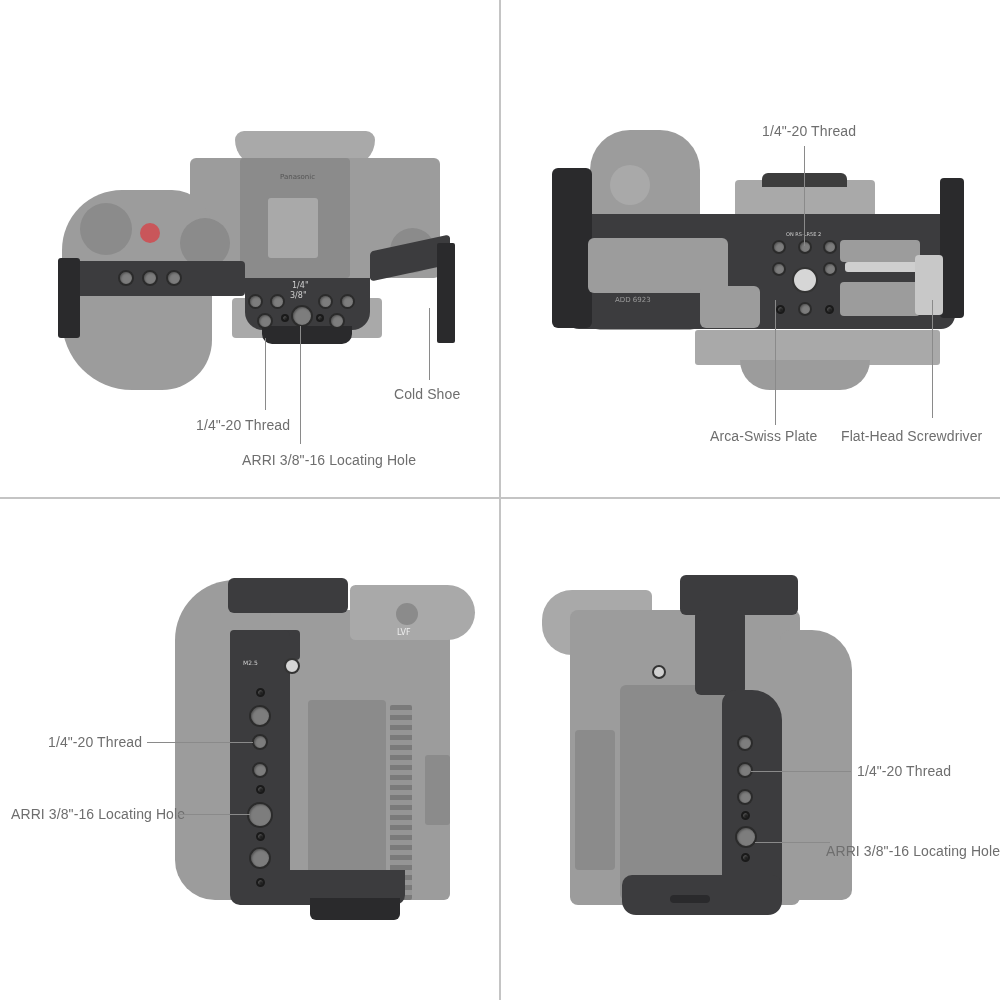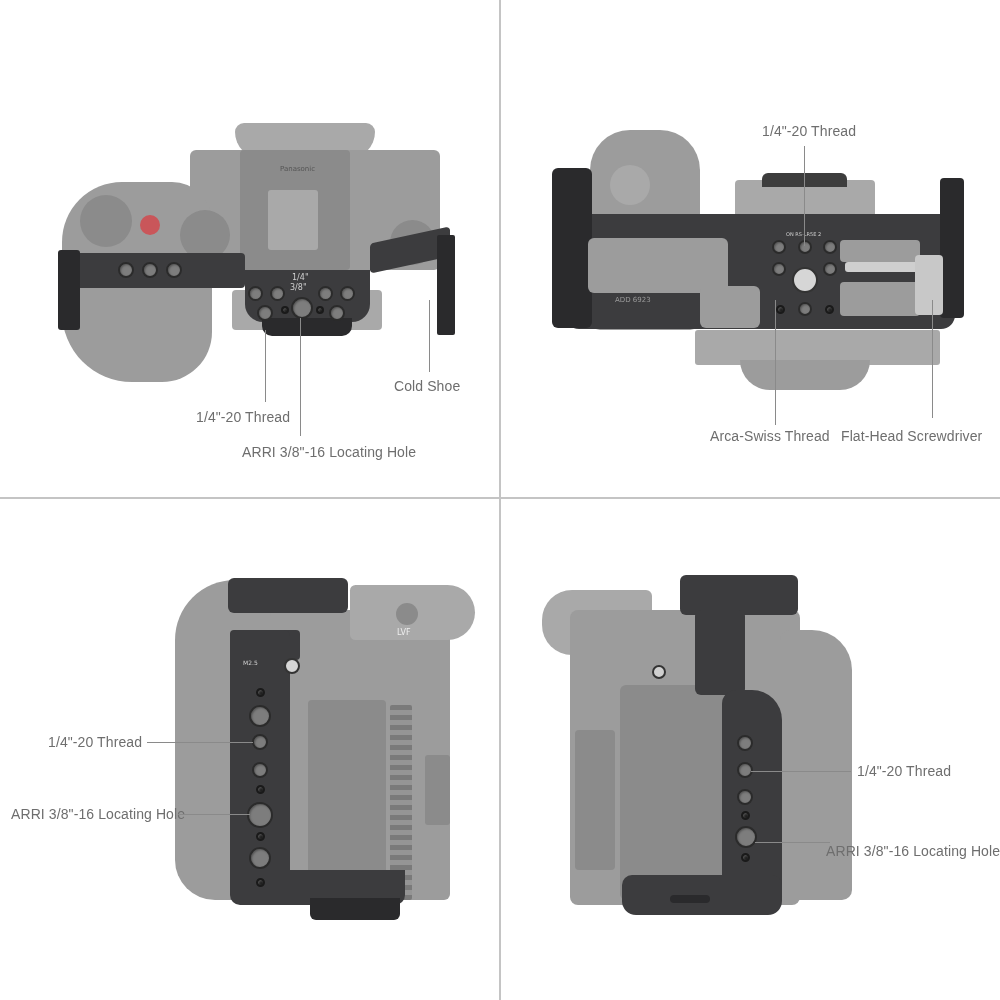--- a/index.html
+++ b/index.html
@@ -3,21 +3,21 @@
 <meta charset="utf-8">
 <style>
   * { box-sizing: border-box; margin: 0; padding: 0; }
   html, body { width: 1000px; height: 1000px; background: #ffffff; overflow: hidden; }
   body { position: relative; font-family: "Liberation Sans", "DejaVu Sans", sans-serif; color: #6b6b6b; }
 
   .divider-v { position: absolute; left: 499px; top: 0; width: 2px; height: 1000px; background: #c4c4c4; }
   .divider-h { position: absolute; left: 0; top: 497px; width: 1000px; height: 2px; background: #c4c4c4; }
 
   .panel { position: absolute; width: 500px; height: 500px; overflow: hidden; }
-  .panel.tl { left: 0; top: 0; }
+  .panel.tl { left: 0; top: 8px; }
   .panel.tr { left: 500px; top: 0; }
   .panel.bl { left: 0; top: 500px; }
   .panel.br { left: 500px; top: 500px; }
 
   .label { position: absolute; font-size: 14px; color: #6e6e6e; white-space: nowrap; letter-spacing: 0.1px; }
   .line { position: absolute; background: #8a8a8a; }
   .vline { width: 1px; }
   .hline { height: 1px; }
 
   
@@ -119,21 +119,21 @@
     <div class="hole" style="left:298px;top:302px;width:14px;height:14px;"></div>
     <div class="hole small" style="left:325px;top:305px;width:9px;height:9px;"></div>
     <div class="engrave" style="left:115px;top:296px;font-size:7px;color:#9a9a9a;">ADD 6923</div>
     <div class="engrave" style="left:286px;top:231px;font-size:5px;">ON RS-LR5E 2</div>
   </div>
 
   <div class="label" style="left:262px;top:123px;">1/4"-20 Thread</div>
   <div class="line vline" style="left:304px;top:146px;height:100px;"></div>
 
   <div class="line vline" style="left:275px;top:300px;height:125px;"></div>
-  <div class="label" style="left:210px;top:428px;">Arca-Swiss Thread</div>
+  <div class="label" style="left:210px;top:428px;">Arca-Swiss Plate</div>
 
   <div class="line vline" style="left:432px;top:300px;height:118px;"></div>
   <div class="label" style="left:341px;top:428px;">Flat-Head Screwdriver</div>
 </div>
 
 <div class="panel bl">
   <div>
     <div class="cam" style="left:175px;top:80px;width:110px;height:320px;border-radius:60px 20px 10px 40px;"></div>
     <div class="cam" style="left:270px;top:110px;width:180px;height:290px;border-radius:6px;"></div>
     <div class="cam-light" style="left:350px;top:85px;width:125px;height:55px;border-radius:6px 30px 30px 6px;"></div>

